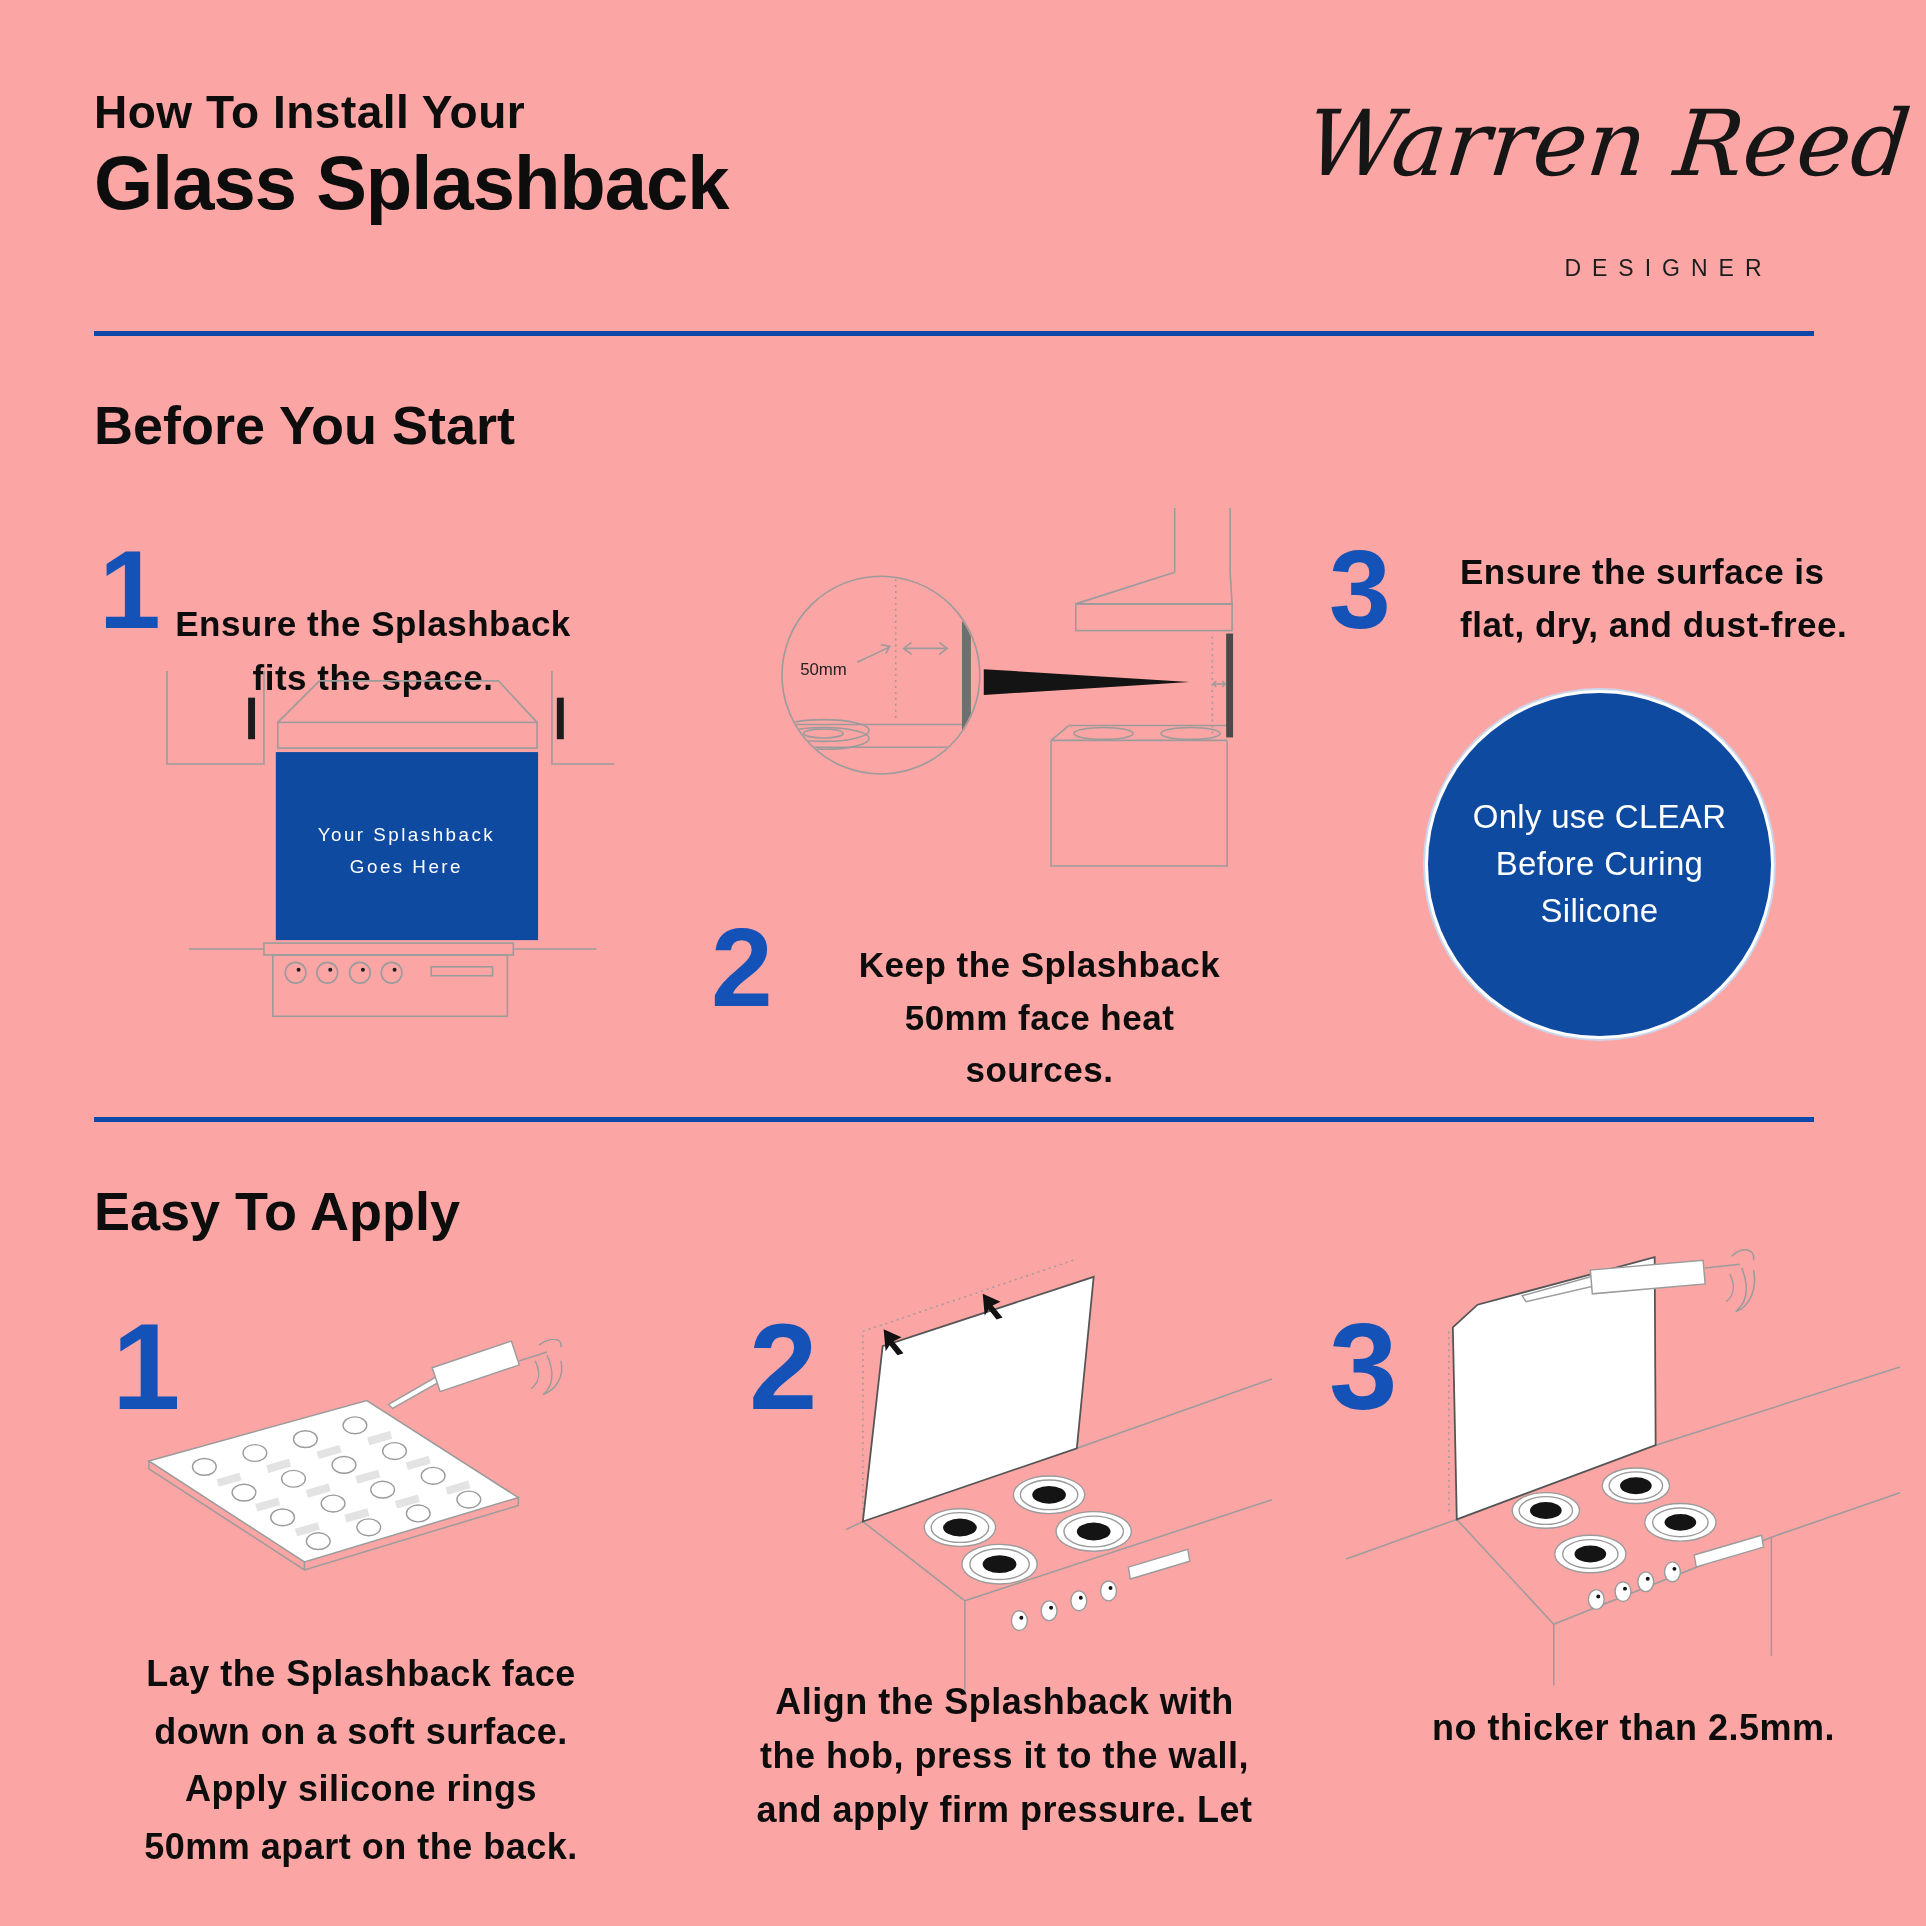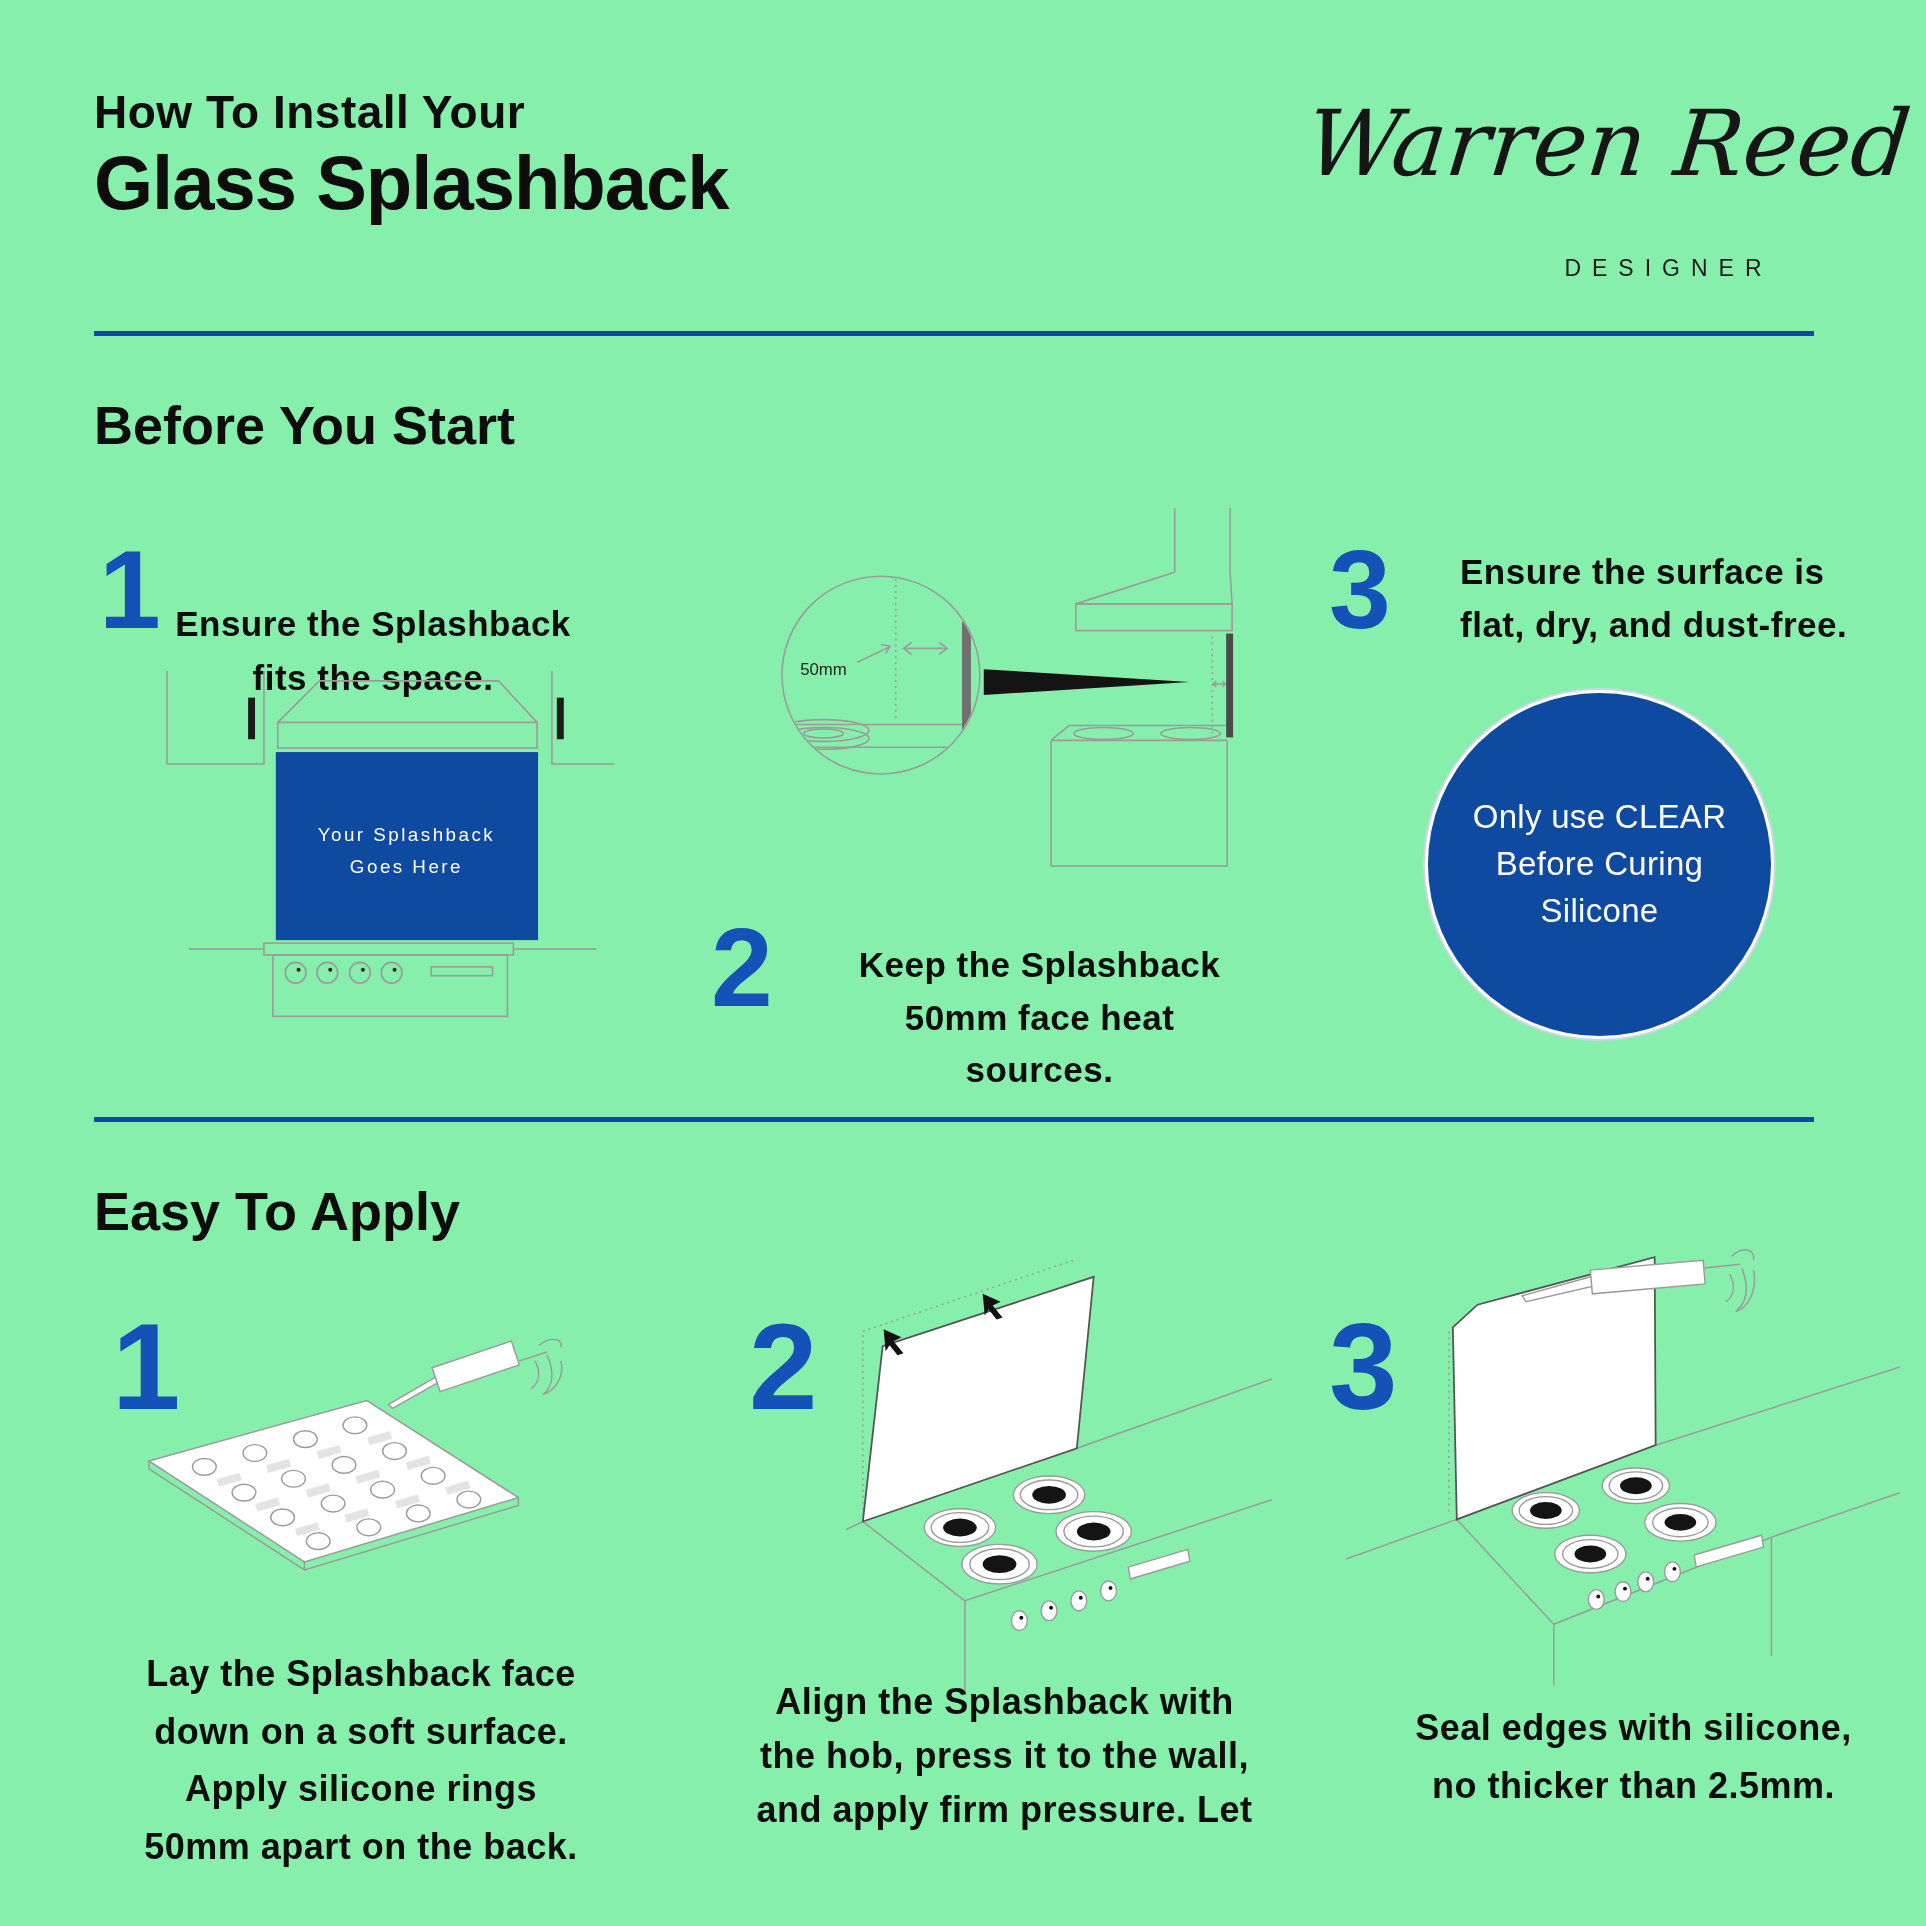--- a/index.html
+++ b/index.html
@@ -1,16 +1,16 @@
 <!DOCTYPE html>
 <html><head>
 <meta charset="utf-8">
 <style>
   html,body{margin:0;padding:0;background:#fff;}
-  #canvas{position:relative;width:1927px;height:1927px;background:#86efac;overflow:hidden;
+  #canvas{position:relative;width:1927px;height:1927px;background:#fca5a5;overflow:hidden;
           font-family:"Liberation Sans", sans-serif;color:#0d0d0d;}
   .abs{position:absolute;}
   .title1{font-size:46px;font-weight:700;letter-spacing:0.5px;}
   .title2{font-size:76px;font-weight:800;letter-spacing:-1px;}
   .sig{font-family:"DejaVu Serif", serif;font-style:italic;font-size:91px;color:#161616;
        transform:skewX(-6deg);white-space:nowrap;}
   .designer{font-size:23px;letter-spacing:11px;font-weight:500;color:#1c1c1c;}
   .divider{height:5px;background:#0d47a8;}
   .h-section{font-size:54px;font-weight:800;}
   .num{font-size:111px;font-weight:800;color:#1552b7;line-height:1;}
@@ -278,18 +278,17 @@
       <polygon points="178,56 250,36 251,46 182,62"></polygon>
       <polygon points="249,54 247,30 361,20 363,44"></polygon>
       <path d="M363 28 L398 24" fill="none"></path>
       <path d="M390 16 C 400 6 414 8 412 20" fill="none"></path>
       <path d="M400 28 C 408 48 406 62 394 72 C 406 68 416 52 412 30" fill="none"></path>
       <path d="M388 34 C 394 46 392 56 384 62" fill="none"></path>
     </g>
   </svg>
 
   <div class="abs caption" style="left:1376px;top:1699px;width:515px;">
-    <div>Seal edges with silicone,</div>
     <div>no thicker than 2.5mm.</div>
   </div>
 
 </div>
 
 
 </body></html>

